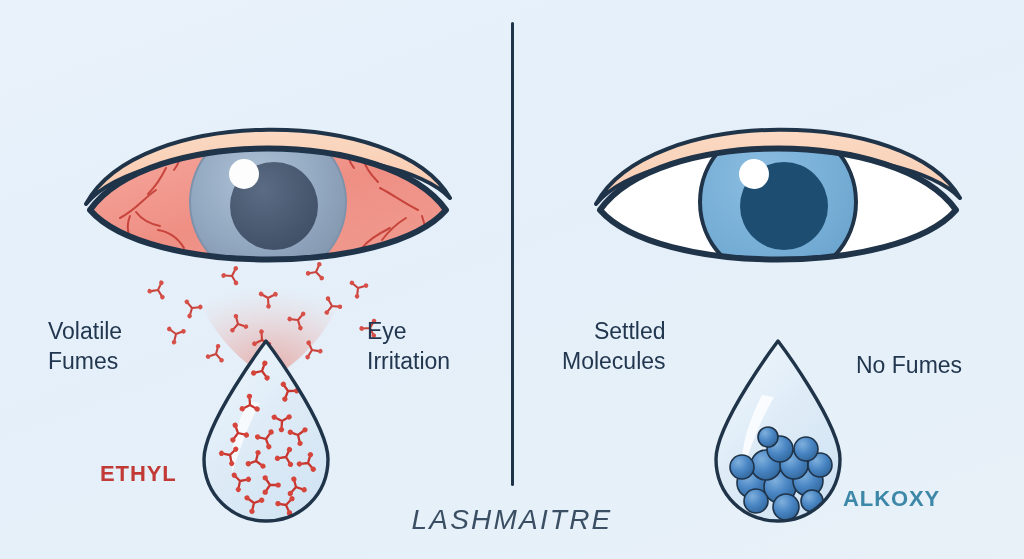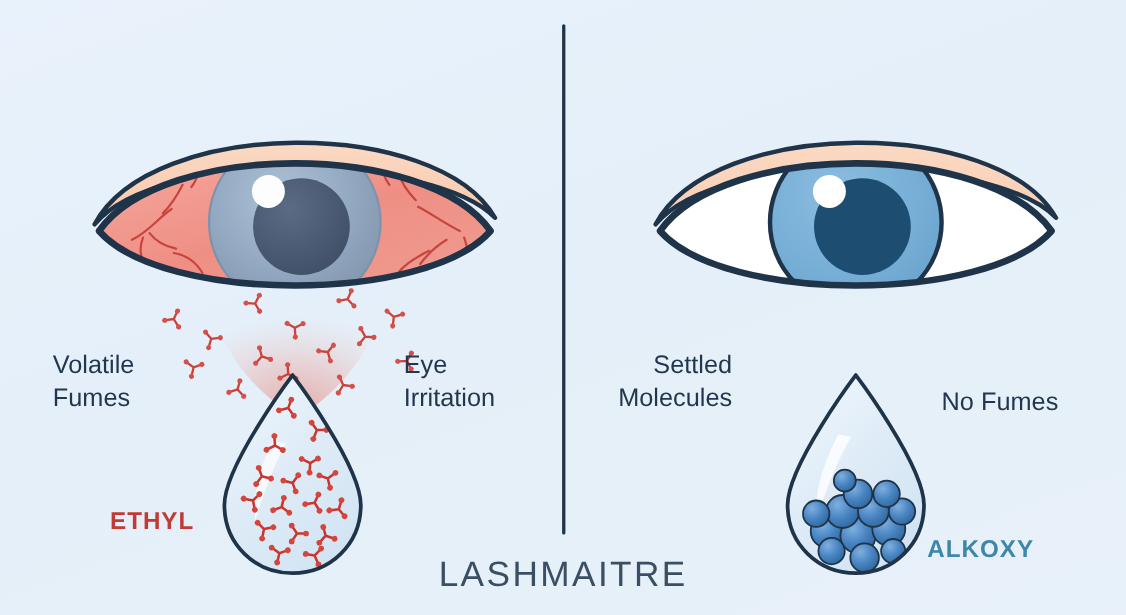--- a/index.html
+++ b/index.html
@@ -70,23 +70,24 @@
   #tag-ethyl  { left: 100px; top: 461px; color: #c13a35; }
   #tag-alkoxy { left: 843px; top: 445px; color: #3d87a8; margin-top: 41px; }
 
   #watermark {
     position: absolute;
     left: 0;
     top: 504px;
     width: 1024px;
     text-align: center;
     color: #2d4258;
-    font-size: 32px;
+    font-size: 28px;
     letter-spacing: 2.2px;
     opacity: 0.92;
+    font-style: italic;
   }
 </style>
 </head>
 <body>
 
 <div id="stage">
 
 
 
   <div id="divider"></div>

